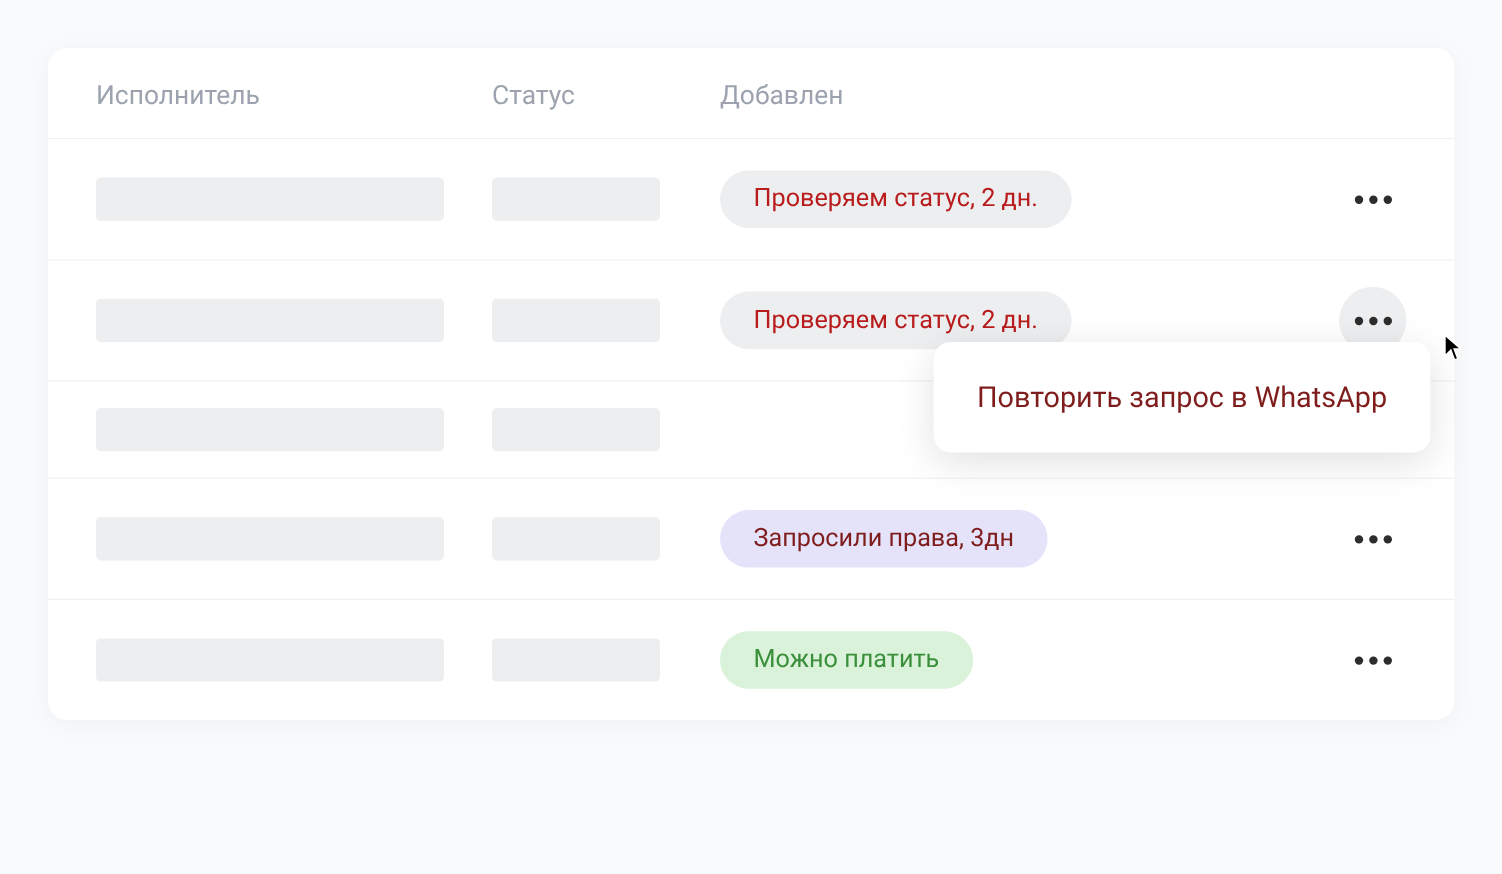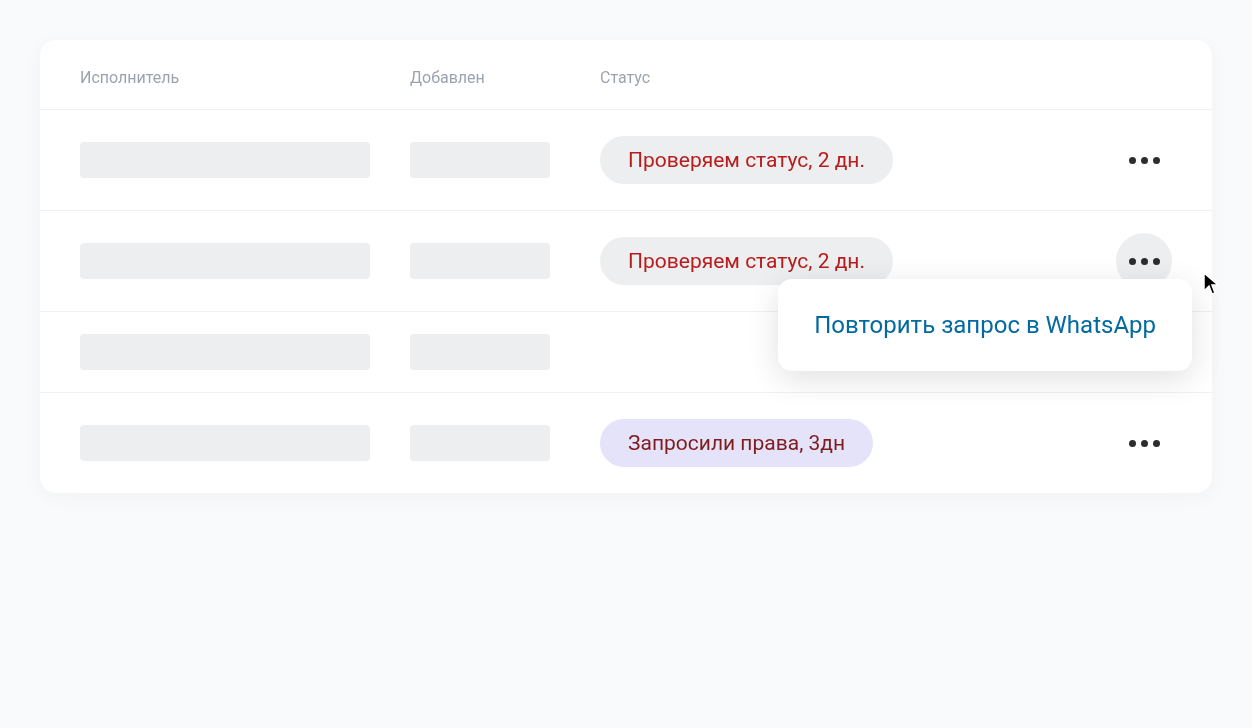--- a/index.html
+++ b/index.html
@@ -26,21 +26,21 @@
     
     .table-header {
       display: grid;
       grid-template-columns: 330px 190px 1fr 80px;
       padding: 28px 40px 22px 40px;
       border-bottom: 1px solid #eef0f2;
     }
     
     .header-cell {
       color: #9ca3af;
-      font-size: 16px;
+      font-size: 22px;
       font-weight: 400;
     }
     
     .table-row {
       display: grid;
       grid-template-columns: 330px 190px 1fr 80px;
       padding: 22px 40px;
       border-bottom: 1px solid #eef0f2;
       align-items: center;
       position: relative;
@@ -127,40 +127,40 @@
     .popover {
       position: absolute;
       top: 68px;
       right: 20px;
       background: white;
       border-radius: 14px;
       box-shadow: 0 8px 32px rgba(0, 0, 0, 0.12);
       padding: 32px 36px;
       z-index: 10;
       font-size: 24px;
-      color: #0369a1;
+      color: #7f1d1d;
       white-space: nowrap;
     }
     
     .cursor-icon {
       position: absolute;
       top: 60px;
       right: -10px;
       z-index: 11;
       pointer-events: none;
     }
   </style>
 </head>
 <body>
 
 <div class="table-container">
   <div class="table-header">
     <div class="header-cell">Исполнитель</div>
+    <div class="header-cell">Статус</div>
     <div class="header-cell">Добавлен</div>
-    <div class="header-cell">Статус</div>
     <div class="header-cell"></div>
   </div>
 
   <div class="table-row">
     <div>
         <div class="skeleton skeleton-executor"></div>
       </div>
     <div>
         <div class="skeleton skeleton-added"></div>
       </div>
@@ -226,13 +226,31 @@
       <button class="dots-button">
         <span class="dots">
           <span class="dot"></span>
             <span class="dot"></span>
             <span class="dot"></span>
         </span>
       </button>
     </div>
   </div>
 
+  <div class="table-row">
+    <div>
+        <div class="skeleton skeleton-executor"></div>
+      </div>
+    <div>
+        <div class="skeleton skeleton-added"></div>
+      </div>
+    <div><span class="status-badge status-green">Можно платить</span></div>
+    <div class="actions-cell">
+      <button class="dots-button">
+        <span class="dots">
+          <span class="dot"></span>
+            <span class="dot"></span>
+            <span class="dot"></span>
+        </span>
+      </button>
+    </div>
+  </div>
 </div>
 
 </body></html>

